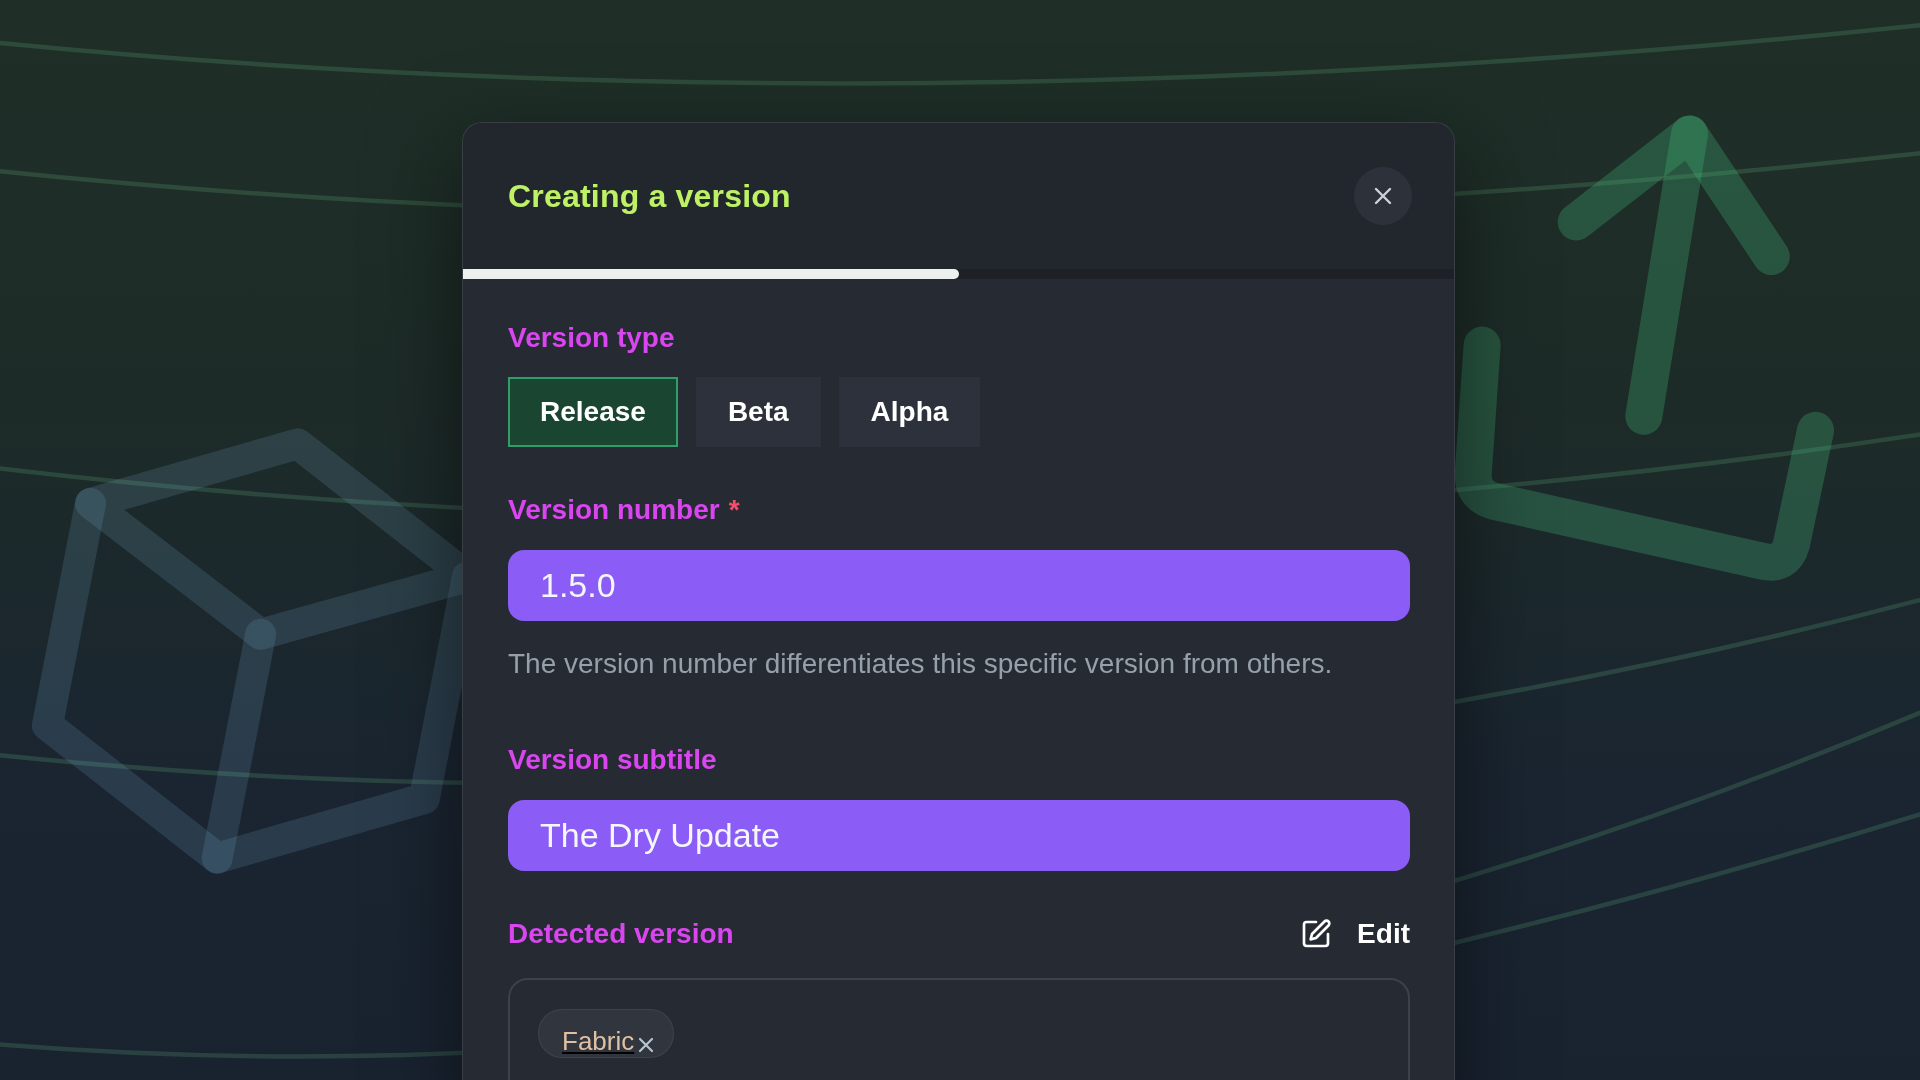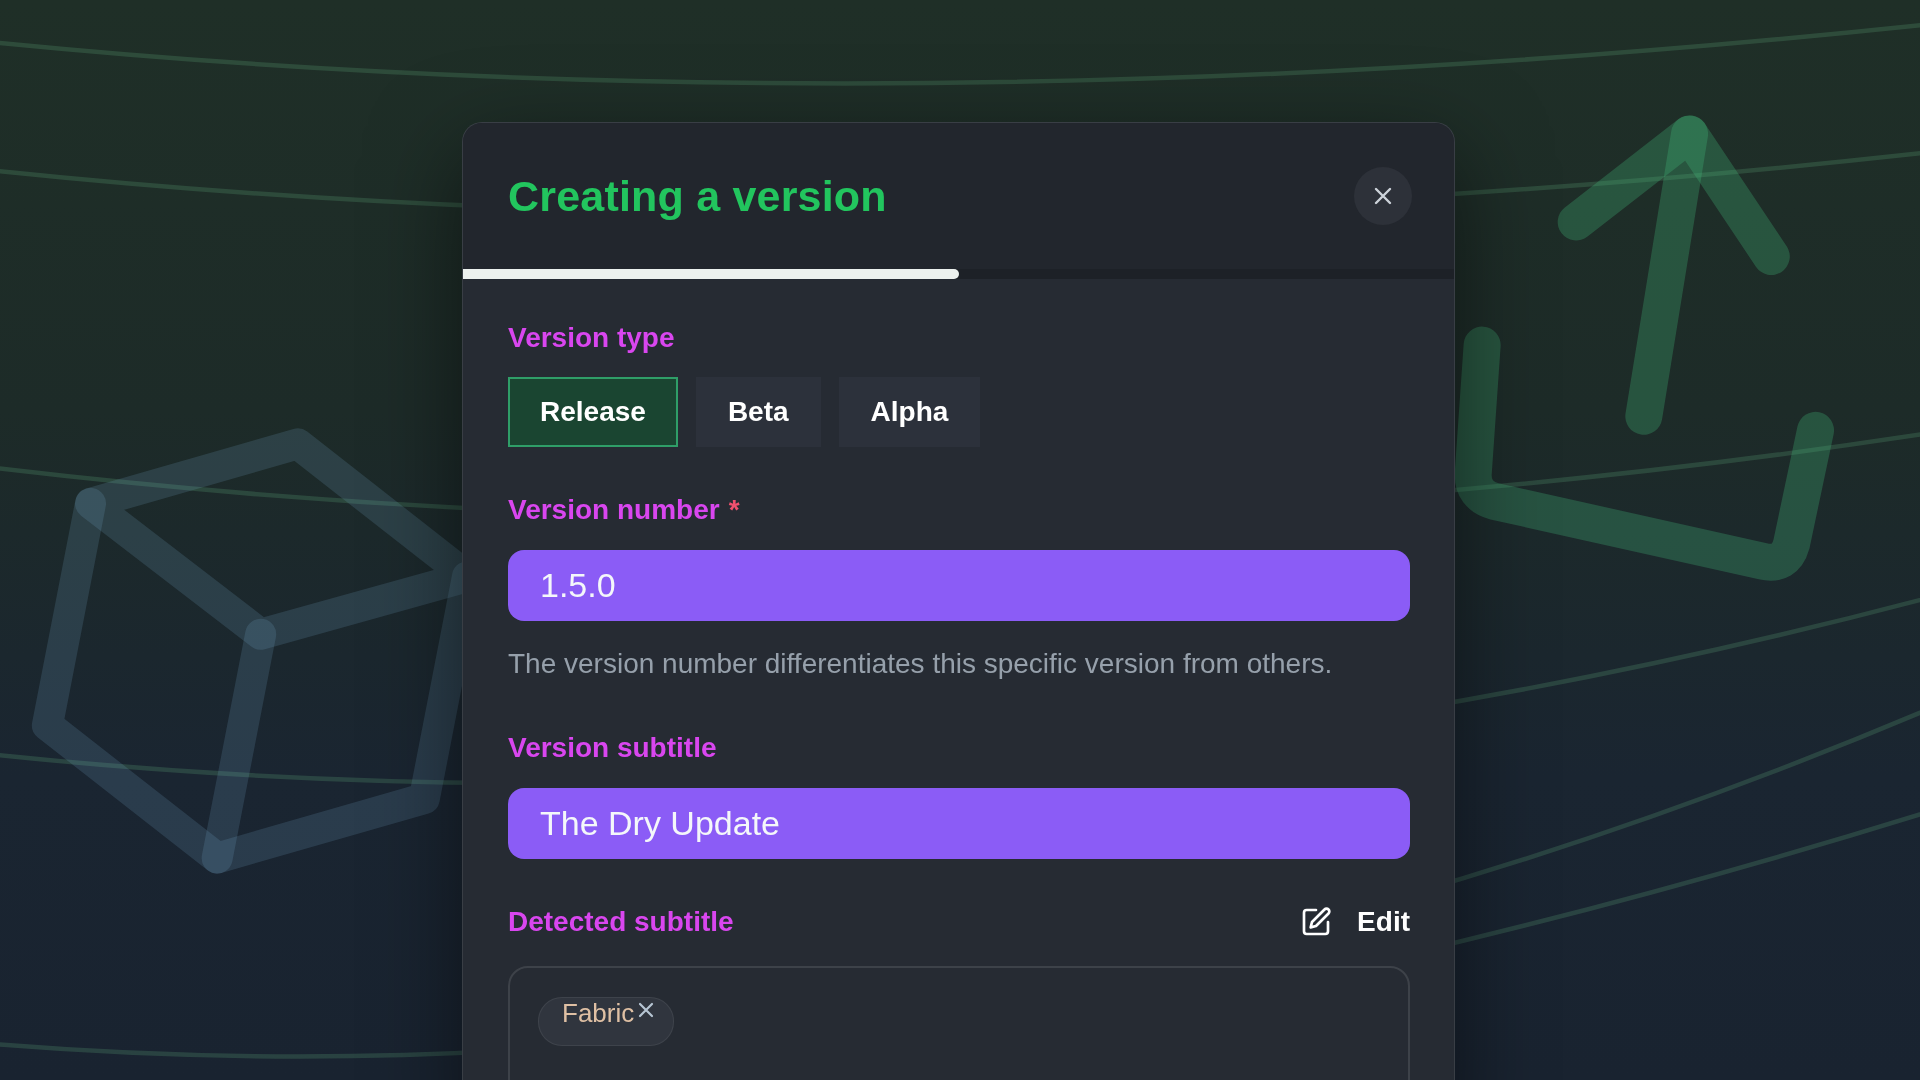--- a/index.html
+++ b/index.html
@@ -13,21 +13,21 @@
   .modal{
     position:absolute;left:462px;top:122px;width:993px;height:1010px;
     background:#262b33;border:1px solid rgba(255,255,255,0.09);
     border-radius:20px;box-shadow:0 30px 90px rgba(0,0,0,0.5);
     overflow:hidden;box-sizing:border-box;
   }
   .modal-header{
     height:146px;background:#22262d;display:flex;align-items:center;
     justify-content:space-between;padding:0 42px 0 45px;
   }
-  .modal-title{margin:0;font-size:43px;font-weight:700;color:#22c55e;letter-spacing:.2px;}
+  .modal-title{margin:0;font-size:32px;font-weight:700;color:#bef264;letter-spacing:.2px;}
   .close-btn{
     width:58px;height:58px;border-radius:50%;background:#2d3139;border:none;
     display:flex;align-items:center;justify-content:center;cursor:pointer;flex:0 0 auto;
   }
   .progress-track{height:10px;background:rgba(0,0,0,0.22);}
   .progress-fill{height:100%;background:#ecf1ee;border-radius:0 5px 5px 0;}
   .modal-body{padding:42px 44px 0 45px;}
   .field-label{font-size:28px;font-weight:700;color:#d946ef;line-height:1.2;}
   .req{color:#f0506e;font-weight:700;font-size:28px;margin-left:9px;}
   .type-row{display:flex;gap:18px;margin:22px 0 46px 0;}
@@ -36,34 +36,35 @@
     font-size:28px;font-weight:700;color:#ffffff;background:#2c313b;
     border:2px solid transparent;cursor:pointer;
   }
   .type-btn.selected{background:#1a4531;border-color:#2f9e68;}
   .text-input{
     display:block;margin-top:24px;width:100%;height:71px;background:#8b5cf6;
     border:none;border-radius:16px;color:#f4f7fa;font-size:34px;font-weight:400;
     padding:0 32px;box-sizing:border-box;font-family:inherit;outline:none;
   }
   .help{margin:20px 0 0 0;max-width:878px;color:#96a0ab;font-size:28px;line-height:1.62;font-weight:400;}
-  .section-gap{margin-top:44px;}
+  .section-gap{margin-top:56px;}
   .loaders-head{display:flex;justify-content:space-between;align-items:center;margin-top:46px;}
   .edit-btn{
     display:flex;align-items:center;gap:25px;background:none;border:none;
     color:#ffffff;font-size:28px;font-weight:700;cursor:pointer;font-family:inherit;padding:0;
   }
   .loaders-box{
     margin-top:27px;border:2px solid rgba(255,255,255,0.11);border-radius:20px;
     min-height:230px;padding:29px 28px;
   }
   .tag{
-    display:inline-flex;align-items:flex-start;height:47px;
+    display:inline-flex;align-items:flex-end;height:47px;
     padding:0 15px 0 23px;border-radius:24px;background:#30353e;
     border:1px solid rgba(255,255,255,0.07);
+    text-decoration:underline;
   }
   .tag-label{color:#dfc0a4;font-size:26px;font-weight:400;}
   .tag-remove{background:none;border:none;cursor:pointer;display:flex;align-items:center;padding:0;}
 </style>
 </head>
 <body>
 
 <div class="screen">
 
   <svg class="bg-decor" width="1920" height="1080" viewBox="0 0 1920 1080" aria-hidden="true">
@@ -118,21 +119,21 @@
       <div>
         <span class="field-label">Version number</span><span class="req">*</span>
       </div>
       <input class="text-input" type="text" value="1.5.0" style="">
       <p class="help">The version number differentiates this specific version from others.</p>
 
       <div class="field-label section-gap">Version subtitle</div>
       <input class="text-input" type="text" value="The Dry Update" style="">
 
       <div class="loaders-head">
-        <div class="field-label">Detected subtitle</div>
+        <div class="field-label">Detected version</div>
         <button class="edit-btn">
           <svg width="32" height="32" viewBox="0 0 24 24" fill="none" stroke="#ffffff" stroke-width="2" stroke-linecap="round" stroke-linejoin="round">
             <path d="M12 3H5a2 2 0 0 0-2 2v14a2 2 0 0 0 2 2h14a2 2 0 0 0 2-2v-7"></path>
             <path d="M18.375 2.625a2.121 2.121 0 1 1 3 3L12 15l-4 1 1-4Z"></path>
           </svg>
           <span>Edit</span>
         </button>
       </div>
 
       <div class="loaders-box">

